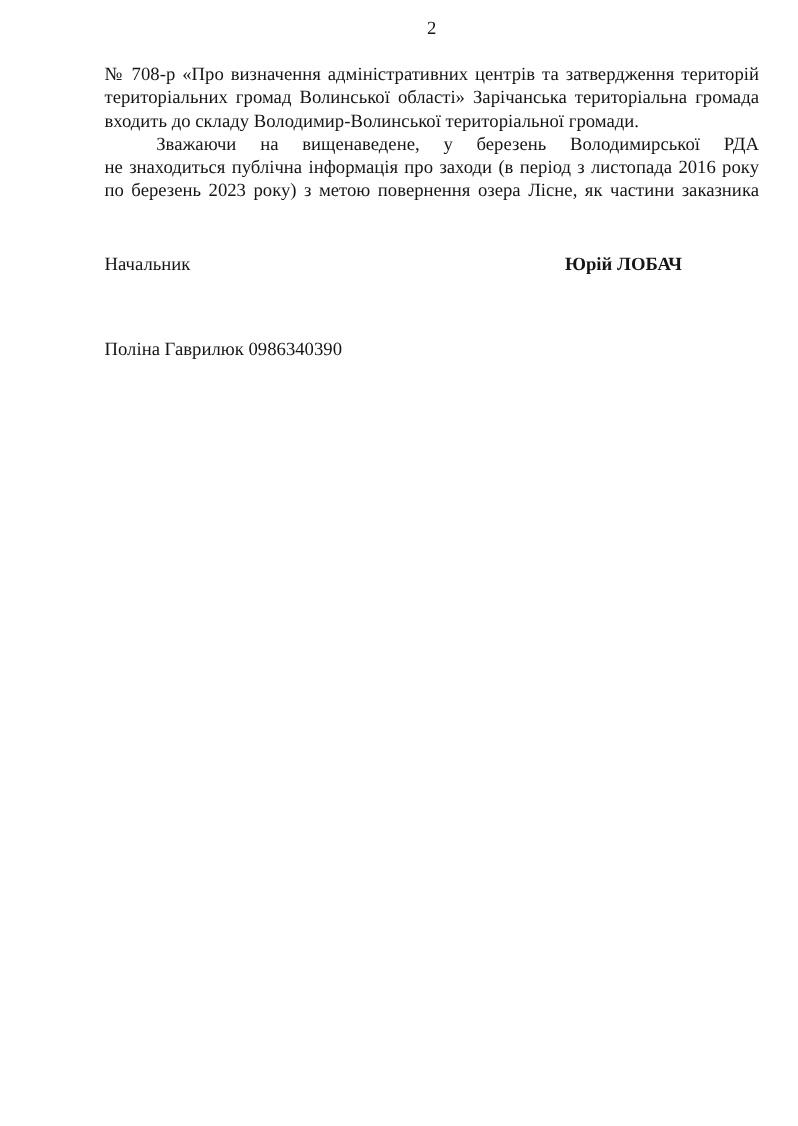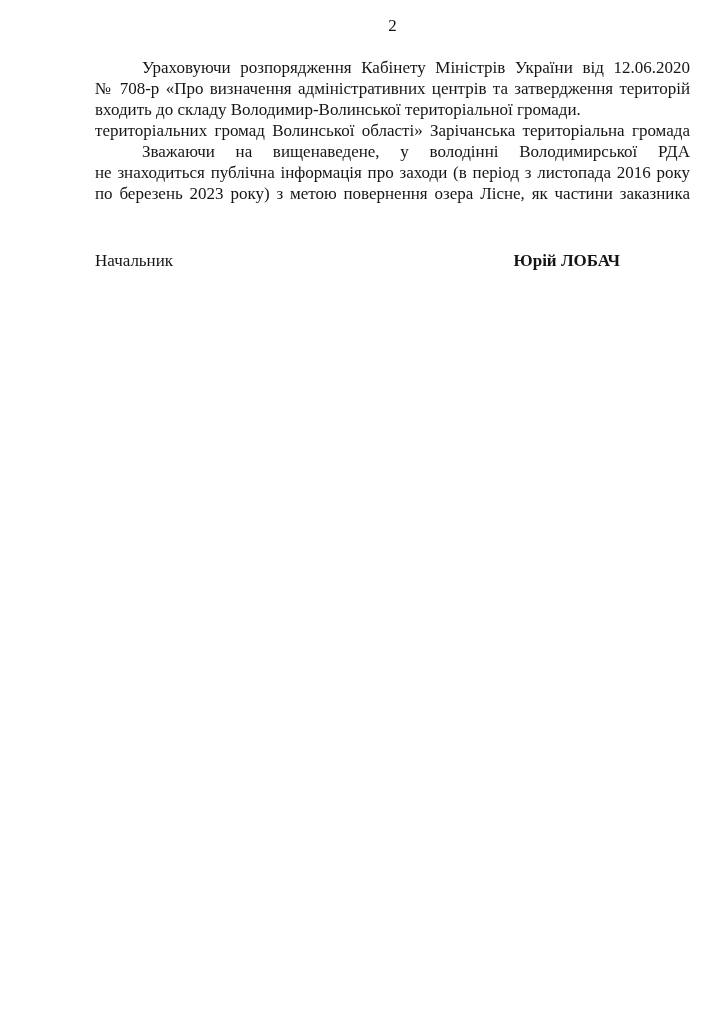--- a/index.html
+++ b/index.html
@@ -56,30 +56,30 @@
   }
 </style>
 </head>
 <body>
 
 <div class="sheet">
   <div class="page-number">2</div>
 
   <div id="paragraphs-container">
       <div class="para">
-        <div class="line first">Ураховуючи розпорядження Кабінету Міністрів України від 12.06.2020</div>
         <div class="line">№ 708-р «Про визначення адміністративних центрів та затвердження територій</div>
+        <div class="line">територіальних громад Волинської області» Зарічанська територіальна громада</div>
         <div class="line last">входить до складу Володимир-Волинської територіальної громади.</div>
-        <div class="line">територіальних громад Волинської області» Зарічанська територіальна громада</div>
       </div>
       <div class="para">
-        <div class="line first">Зважаючи на вищенаведене, у володінні Володимирської РДА</div>
+        <div class="line first">Зважаючи на вищенаведене, у березень Володимирської РДА</div>
         <div class="line">не знаходиться публічна інформація про заходи (в період з листопада 2016 року</div>
         <div class="line">по березень 2023 року) з метою повернення озера Лісне, як частини заказника</div>
       </div>
     </div>
 
   <div class="sig-row">
     <span class="sig-title">Начальник</span>
     <span class="sig-name">Юрій ЛОБАЧ</span>
   </div>
 
+  <div class="footer-line">Поліна Гаврилюк 0986340390</div>
 </div>
 
 </body></html>

